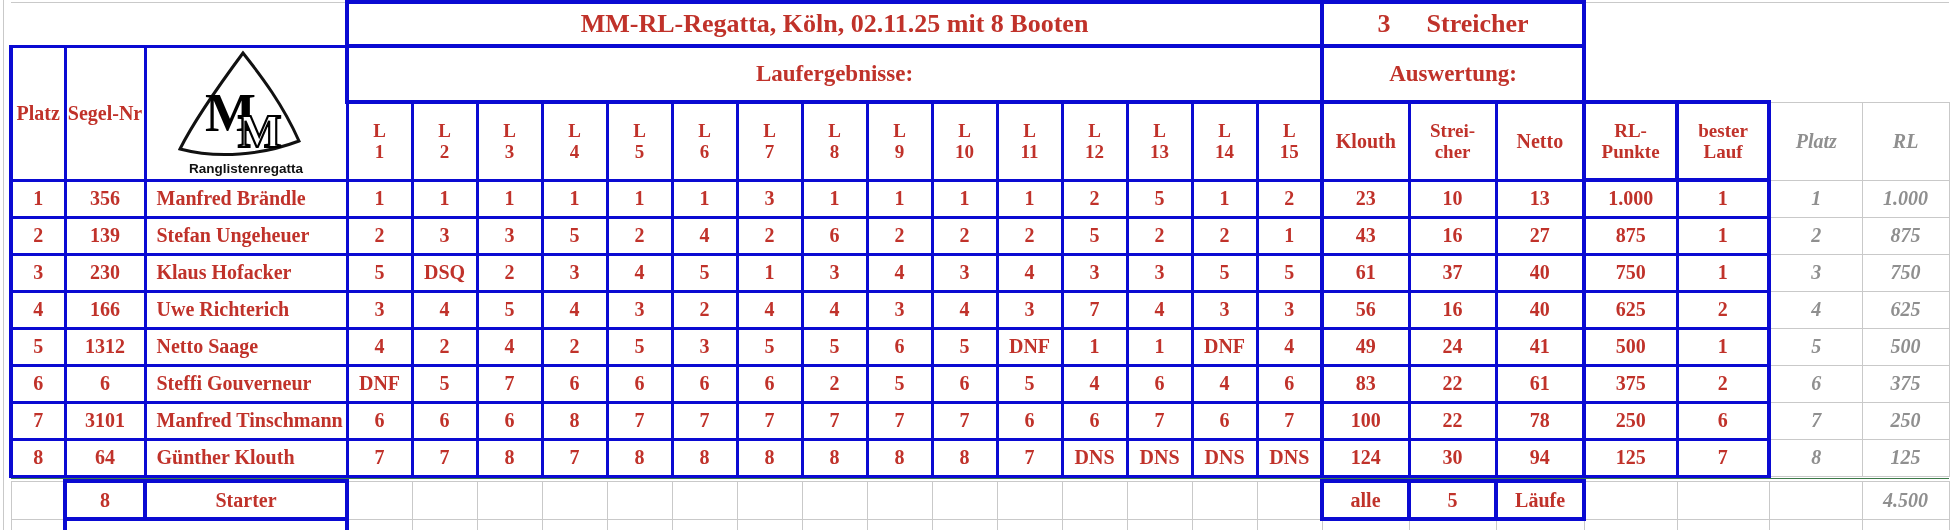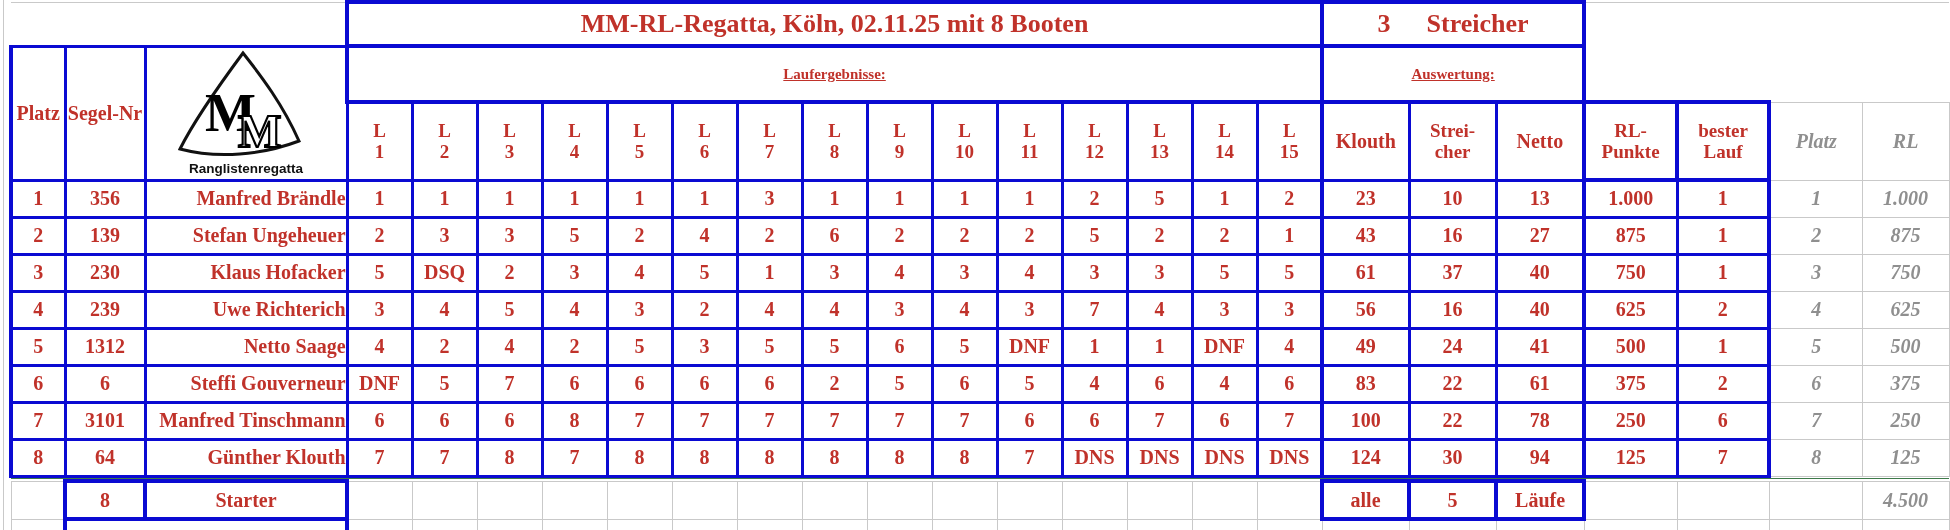--- a/index.html
+++ b/index.html
@@ -19,23 +19,23 @@
   .thick{border-width:4px;}
   .bl4{border-left-width:4px;}
   .br4{border-right-width:4px;}
   .nobot{border-bottom:none;}
   .plain{border:none;background:#fff;}
   .topline{border-top:1px solid var(--grid);}
   .g{border:1px solid var(--grid);background:#fff;}
   .red{color:var(--red);font-size:20px;}
   .gray{color:var(--gray);font-style:italic;font-size:20px;}
   .title-cell{font-size:26px;}
-  .group-cell{font-size:15px;text-decoration:underline;}
+  .group-cell{font-size:23px;}
   .two{line-height:1.12;font-size:19px;}
-  .name{text-align:right;padding-left:10px;}
+  .name{text-align:left;padding-left:10px;}
   .gap{display:flex;justify-content:center;gap:36px;}
   svg{display:block;margin:0 auto;}
 </style>
 </head>
 <body>
 
 <div id="stage">
   <div id="gutter-line"></div>
 
   <table>
@@ -290,21 +290,21 @@
         <td class="b bl4 red">61</td>
         <td class="b red">37</td>
         <td class="b red">40</td>
         <td class="b bl4 red">750</td>
         <td class="b br4 red">1</td>
         <td class="g gray">3</td>
         <td class="g gray">750</td>
       </tr>
         <tr style="height:37px">
         <td class="b bl4 red">4</td>
-        <td class="b red">239</td>
+        <td class="b red">166</td>
         <td class="b red name">Uwe Richterich</td>
         <td class="b red">3</td>
         <td class="b red">4</td>
         <td class="b red">5</td>
         <td class="b red">4</td>
         <td class="b red">3</td>
         <td class="b red">2</td>
         <td class="b red">4</td>
         <td class="b red">4</td>
         <td class="b red">3</td>

